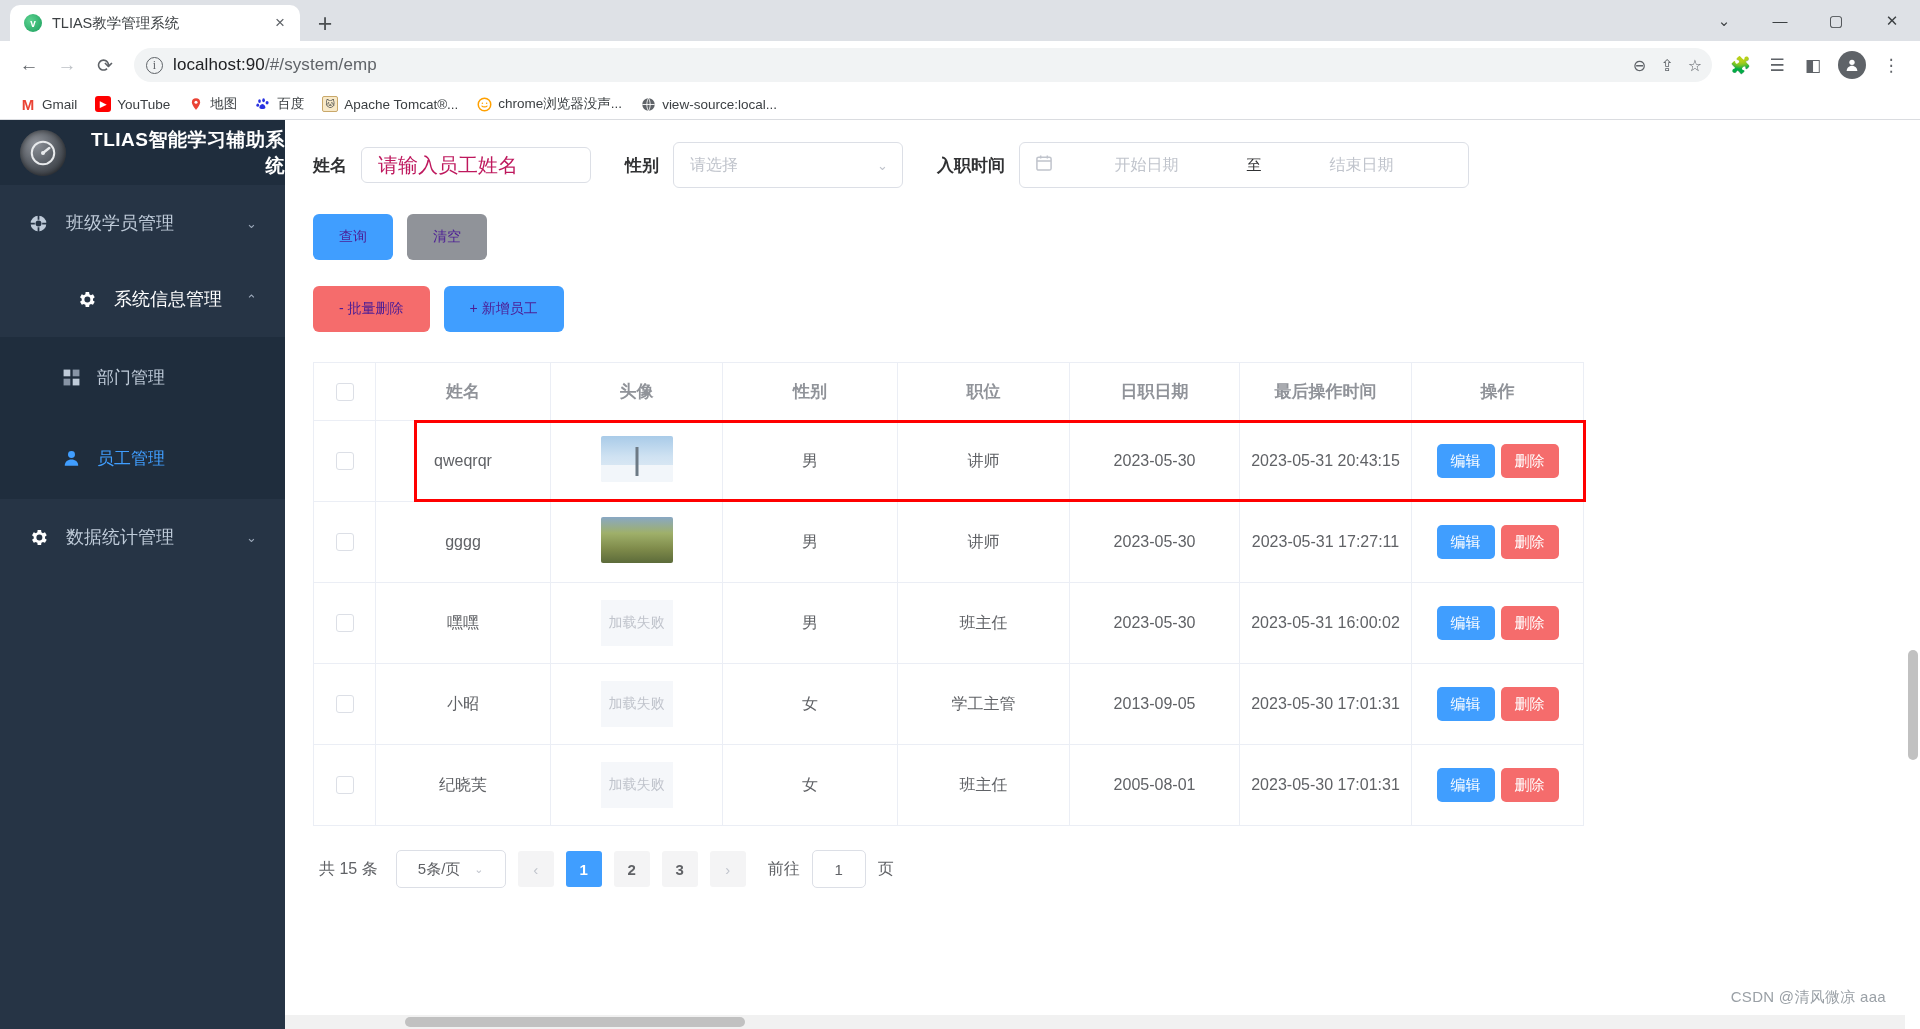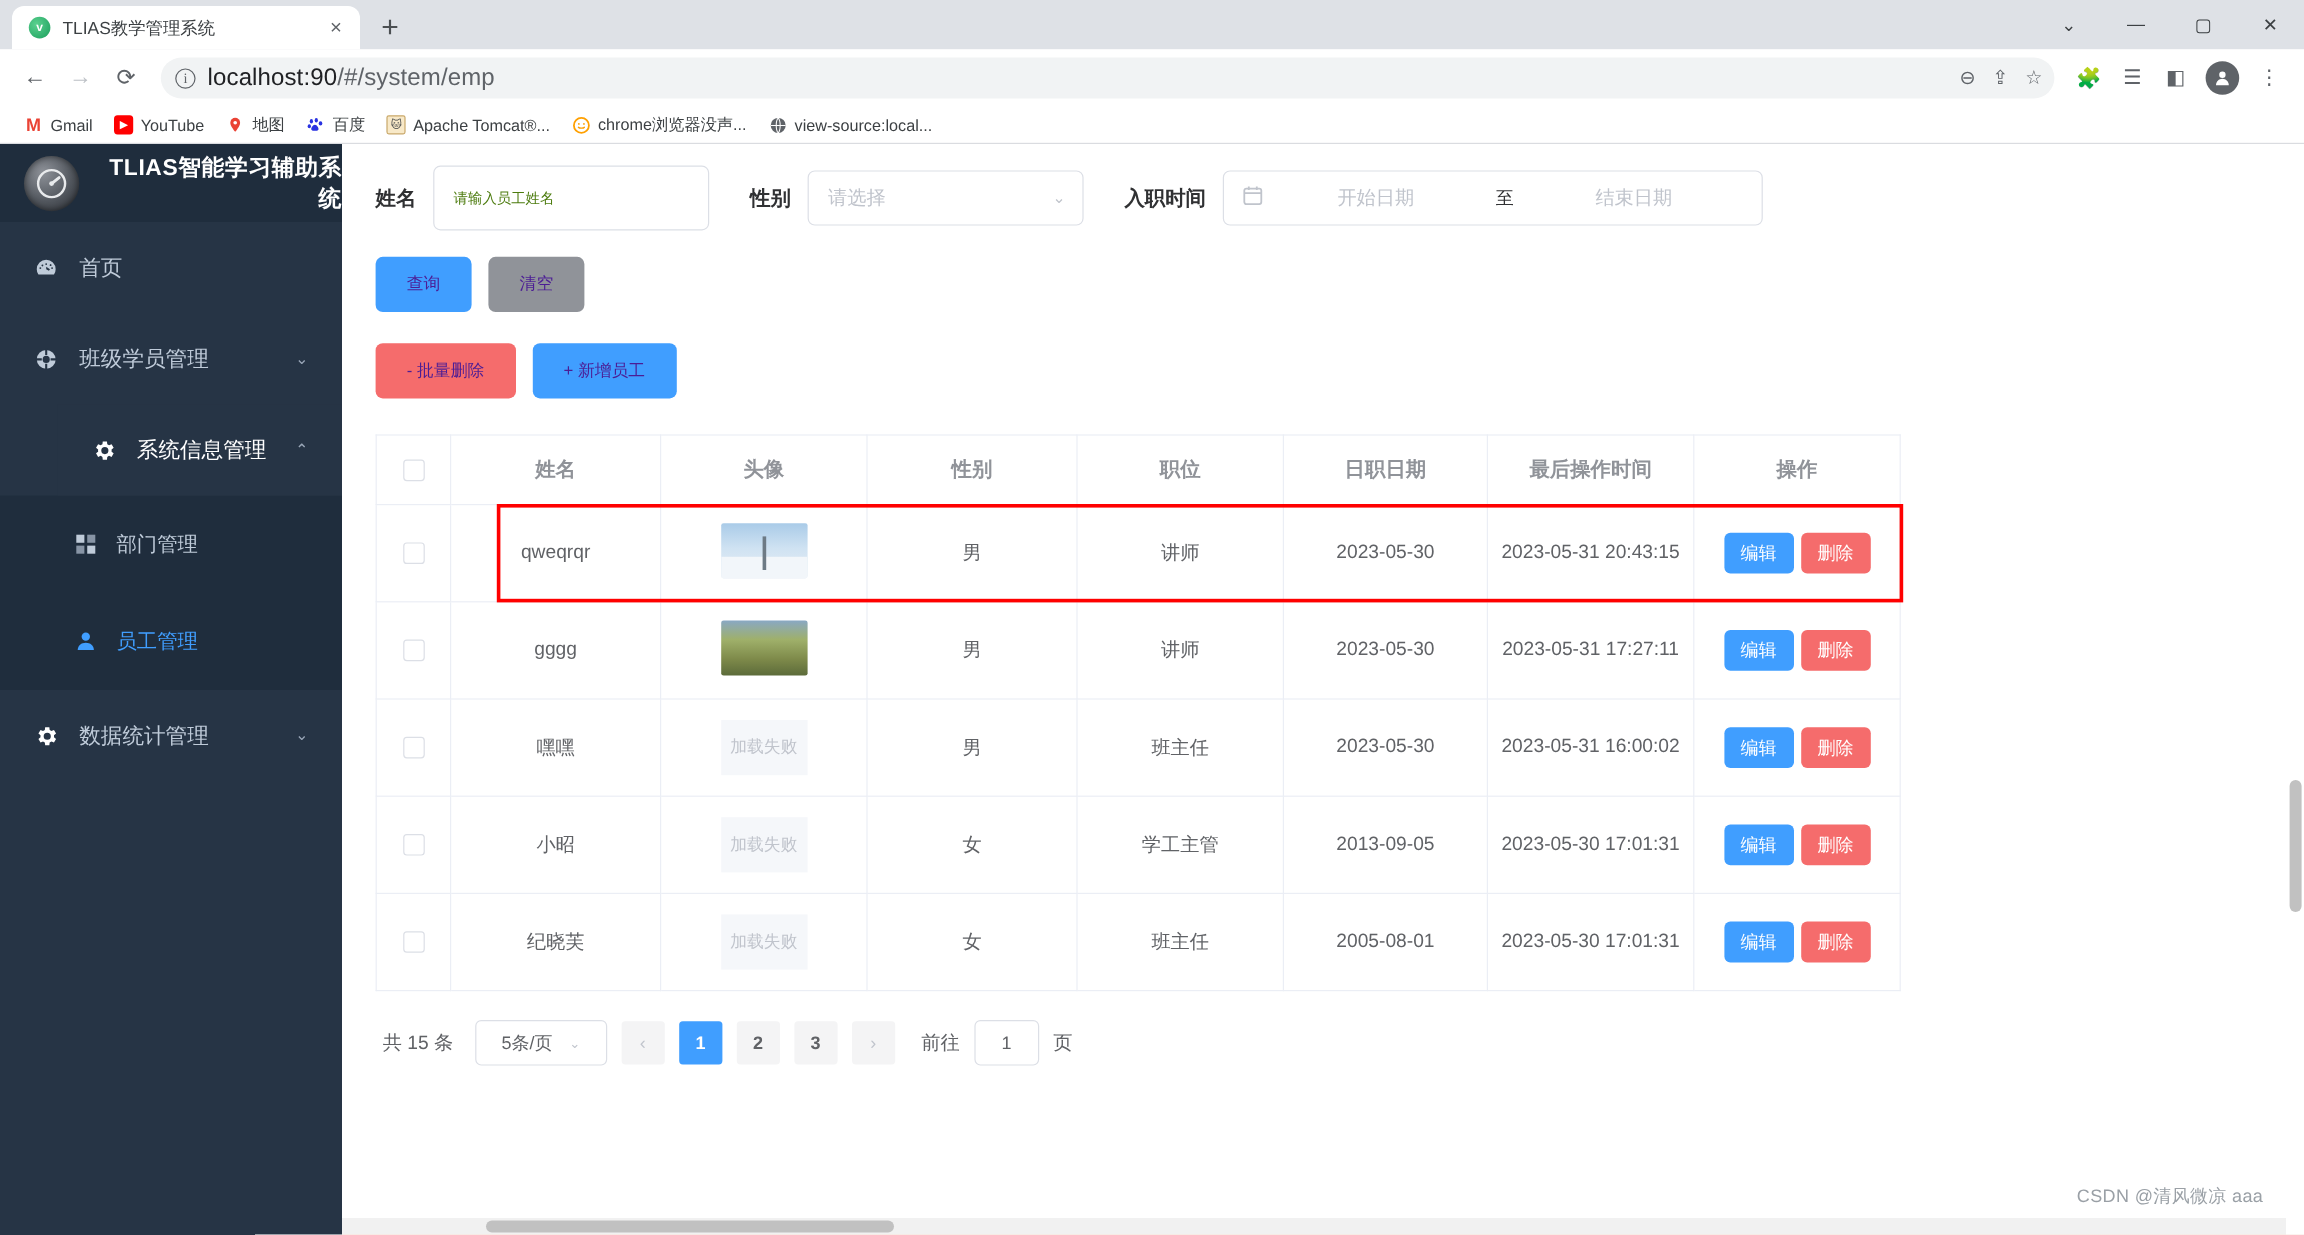--- a/index.html
+++ b/index.html
@@ -57,21 +57,21 @@
   .omnibox {
     flex: 1; height: 34px; background: #f1f3f4; border-radius: 17px;
     display: flex; align-items: center; padding: 0 12px; gap: 10px; margin: 0 8px;
     position: relative;
   }
   .omni-info {
     width: 17px; height: 17px; border-radius: 50%; border: 1.6px solid #5f6368;
     color: #5f6368; font-size: 12px; display: flex; align-items: center; justify-content: center;
     font-family: "Liberation Serif", serif; flex: 0 0 auto;
   }
-  .omni-url { font-size: 20px; color: #202124; letter-spacing: 0.1px; }
+  .omni-url { font-size: 17px; color: #202124; letter-spacing: 0.1px; }
   .omni-url .dim { color: #5f6368; }
   .omni-right { position: absolute; right: 10px; display: flex; gap: 14px; align-items: center; color: #5f6368; font-size: 16px; }
   .tb-icons { display: flex; align-items: center; gap: 2px; }
   .tb-icon { width: 34px; height: 34px; display: flex; align-items: center; justify-content: center;
     color: #5f6368; font-size: 17px; }
   .avatar-btn {
     width: 28px; height: 28px; border-radius: 50%; background: #5f6368; color: #fff;
     display: flex; align-items: center; justify-content: center; font-size: 15px; margin: 0 6px;
   }
 
@@ -128,23 +128,23 @@
   .sub-item .s-ico { width: 22px; display: flex; align-items: center; justify-content: center; flex: 0 0 auto; }
   .sub-item .s-ico svg { width: 19px; height: 19px; }
 
   
   .main { flex: 1; position: relative; background: #fff; overflow: hidden; padding: 0 4px 0 0; }
   .main-inner { padding: 22px 42px 0 28px; }
 
   .filter-row { display: flex; align-items: center; gap: 0; height: 46px; margin-bottom: 6px; }
   .f-label { font-size: 17px; color: #303133; font-weight: bold; margin-right: 14px; white-space: nowrap; }
   .f-input {
-    width: 230px; height: 54px; border: 1px solid #dcdfe6; border-radius: 6px;
+    width: 230px; height: 36px; border: 1px solid #dcdfe6; border-radius: 6px;
     background: #fff; display: flex; align-items: center; padding: 0 16px;
-    font-size: 12px; color: #4d7c0f;
+    font-size: 20px; color: #be185d;
   }
   .f-select {
     width: 230px; height: 46px; border: 1px solid #dcdfe6; border-radius: 6px;
     background: #fff; display: flex; align-items: center; padding: 0 16px;
     font-size: 16px; color: #c0c4cc; position: relative;
   }
   .f-select .chev { position: absolute; right: 14px; color: #c0c4cc; font-size: 13px; }
   .f-daterange {
     width: 450px; height: 46px; border: 1px solid #dcdfe6; border-radius: 6px;
     background: #fff; display: flex; align-items: center; padding: 0 14px; gap: 0;
@@ -371,28 +371,20 @@
             <circle cx="12" cy="12" r="9"></circle>
             <path d="M12 12l5-4" stroke-width="2" stroke-linecap="round"></path>
             <circle cx="12" cy="12" r="1.6" fill="#e8eaec" stroke="none"></circle>
           </svg>
         </div>
         <div class="logo-text">TLIAS智能学习辅助系统</div>
       </div>
 
       <div class="menu">
 
-        <div class="menu-item">
-          <span class="m-ico">
-            <svg viewBox="0 0 24 24" fill="#bfcbd9">
-                <path d="M12 4a9 9 0 00-9 9 8.9 8.9 0 001.6 5.1h14.8A8.9 8.9 0 0021 13a9 9 0 00-9-9zm0 3.2a.9.9 0 110 1.8.9.9 0 010-1.8zM6.4 11a.9.9 0 110 1.8.9.9 0 010-1.8zm11.2 0a.9.9 0 110 1.8.9.9 0 010-1.8zM8.4 8.4a.9.9 0 11-.6 1.6.9.9 0 01.6-1.6zm7.2 0a.9.9 0 11.6 1.6.9.9 0 01-.6-1.6zM12 10.6l3.6 2.4-1 1.5L12 13z"></path>
-              </svg>
-          </span>
-          <span>首页</span>
-        </div>
 
         <div class="menu-item">
           <span class="m-ico">
             <svg viewBox="0 0 24 24" fill="#bfcbd9">
                 <circle cx="12" cy="12" r="9"></circle>
                 <circle cx="12" cy="12" r="3.4" fill="#263445"></circle>
                 <path d="M12 1.8v6M12 16.2v6M1.8 12h6M16.2 12h6" stroke="#263445" stroke-width="2"></path>
               </svg>
           </span>
           <span>班级学员管理</span>

